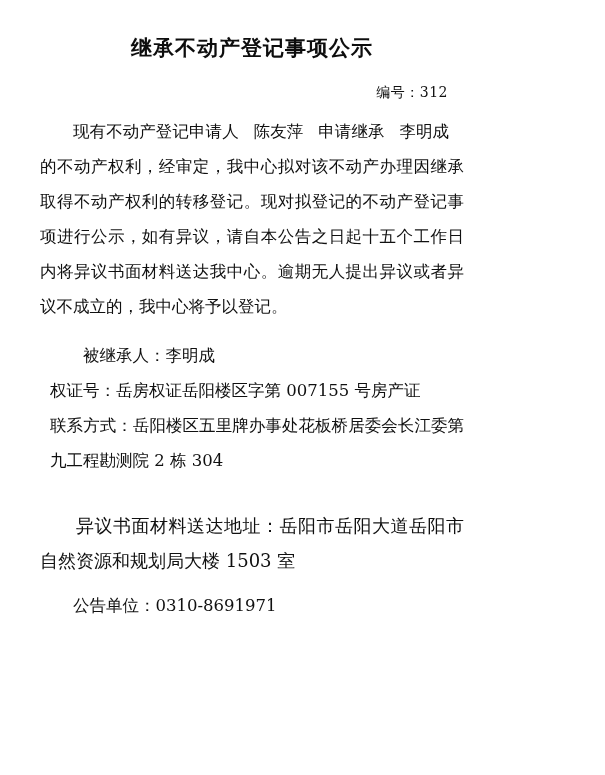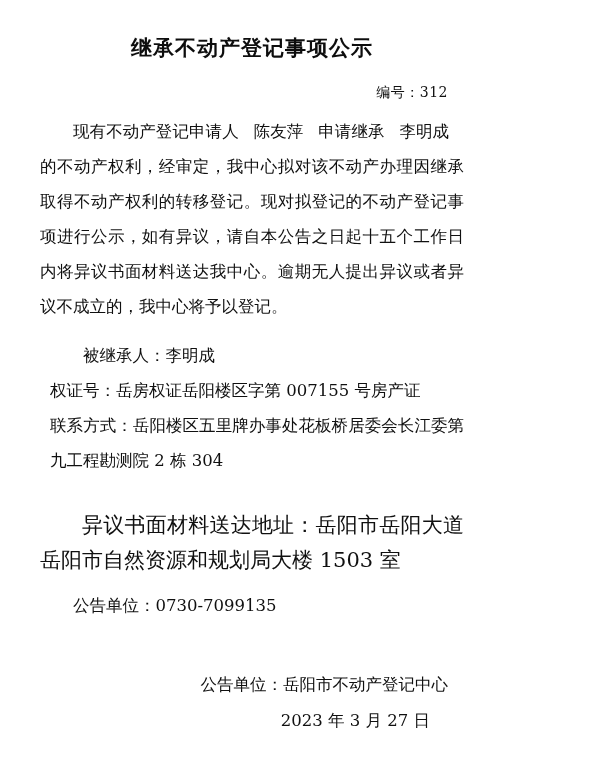--- a/index.html
+++ b/index.html
@@ -58,21 +58,21 @@
   .subject-list .row {
     white-space: normal;
     margin-left: 10px;
   }
   .row.hang {
     text-align: justify;
     text-justify: inter-ideograph;
   }
   .address-block {
     margin-top: 30px;
-    font-size: 21px;
+    font-size: 18px;
     line-height: 35px;
     text-align: justify;
     text-justify: inter-ideograph;
   }
   .contact-block {
     margin-top: 10px;
     font-size: 16.5px;
     line-height: 35px;
     text-indent: 2em;
   }
@@ -113,23 +113,17 @@
     <div class="row hang">
       <span>联系方式：</span><span>岳阳楼区五里牌办事处花板桥居委会长江委第九工程勘测院 2 栋 304</span>
     </div>
   </div>
 
   <div class="address-block indent">
     <span>异议书面材料送达地址：</span><span>岳阳市岳阳大道岳阳市自然资源和规划局大楼 1503 室</span>
   </div>
 
   <div class="contact-block">
-    <span>公告单位：</span><span class="seg-space"></span><span class="num">0730-7099135</span>
+    <span>公告单位：</span><span class="seg-space"></span><span class="num">0310-8691971</span>
   </div>
 
-  <div class="signature">
-    <div>
-      <span>公告单位：</span><span>岳阳市不动产登记中心</span>
-    </div>
-    <div class="sig-line-2">2023 年 3 月 27 日</div>
-  </div>
 
 </div>
 
 </body></html>

